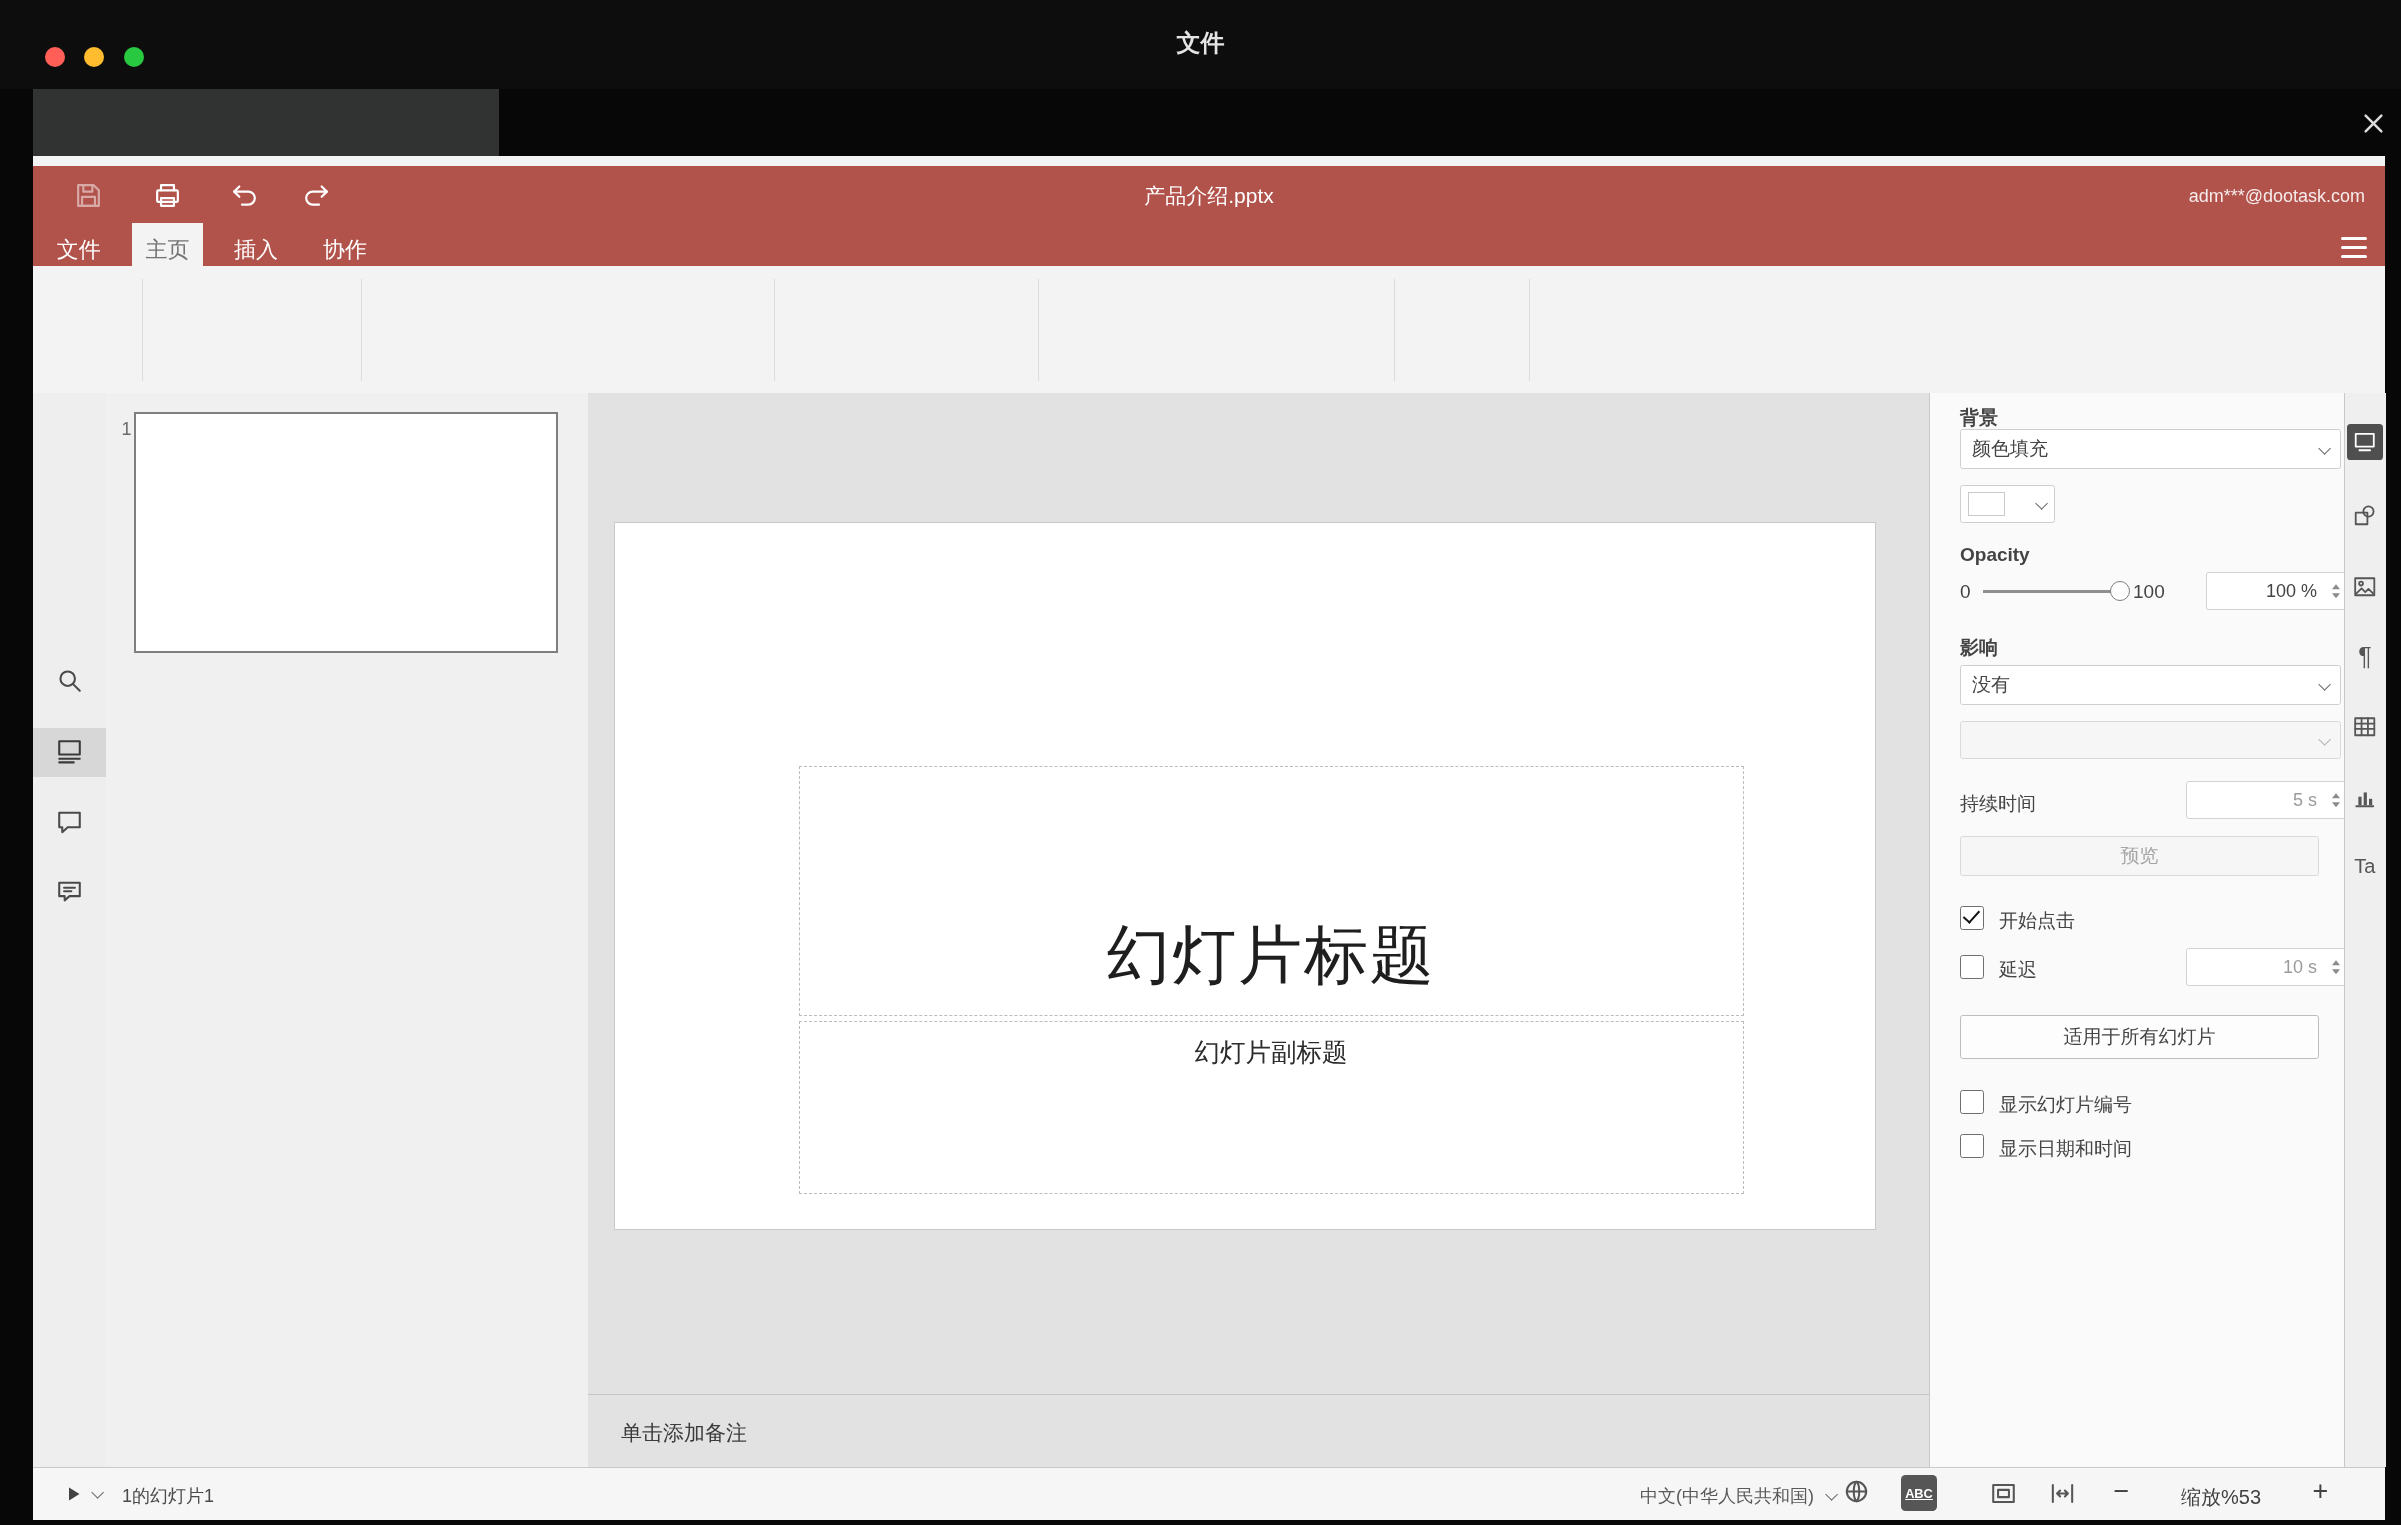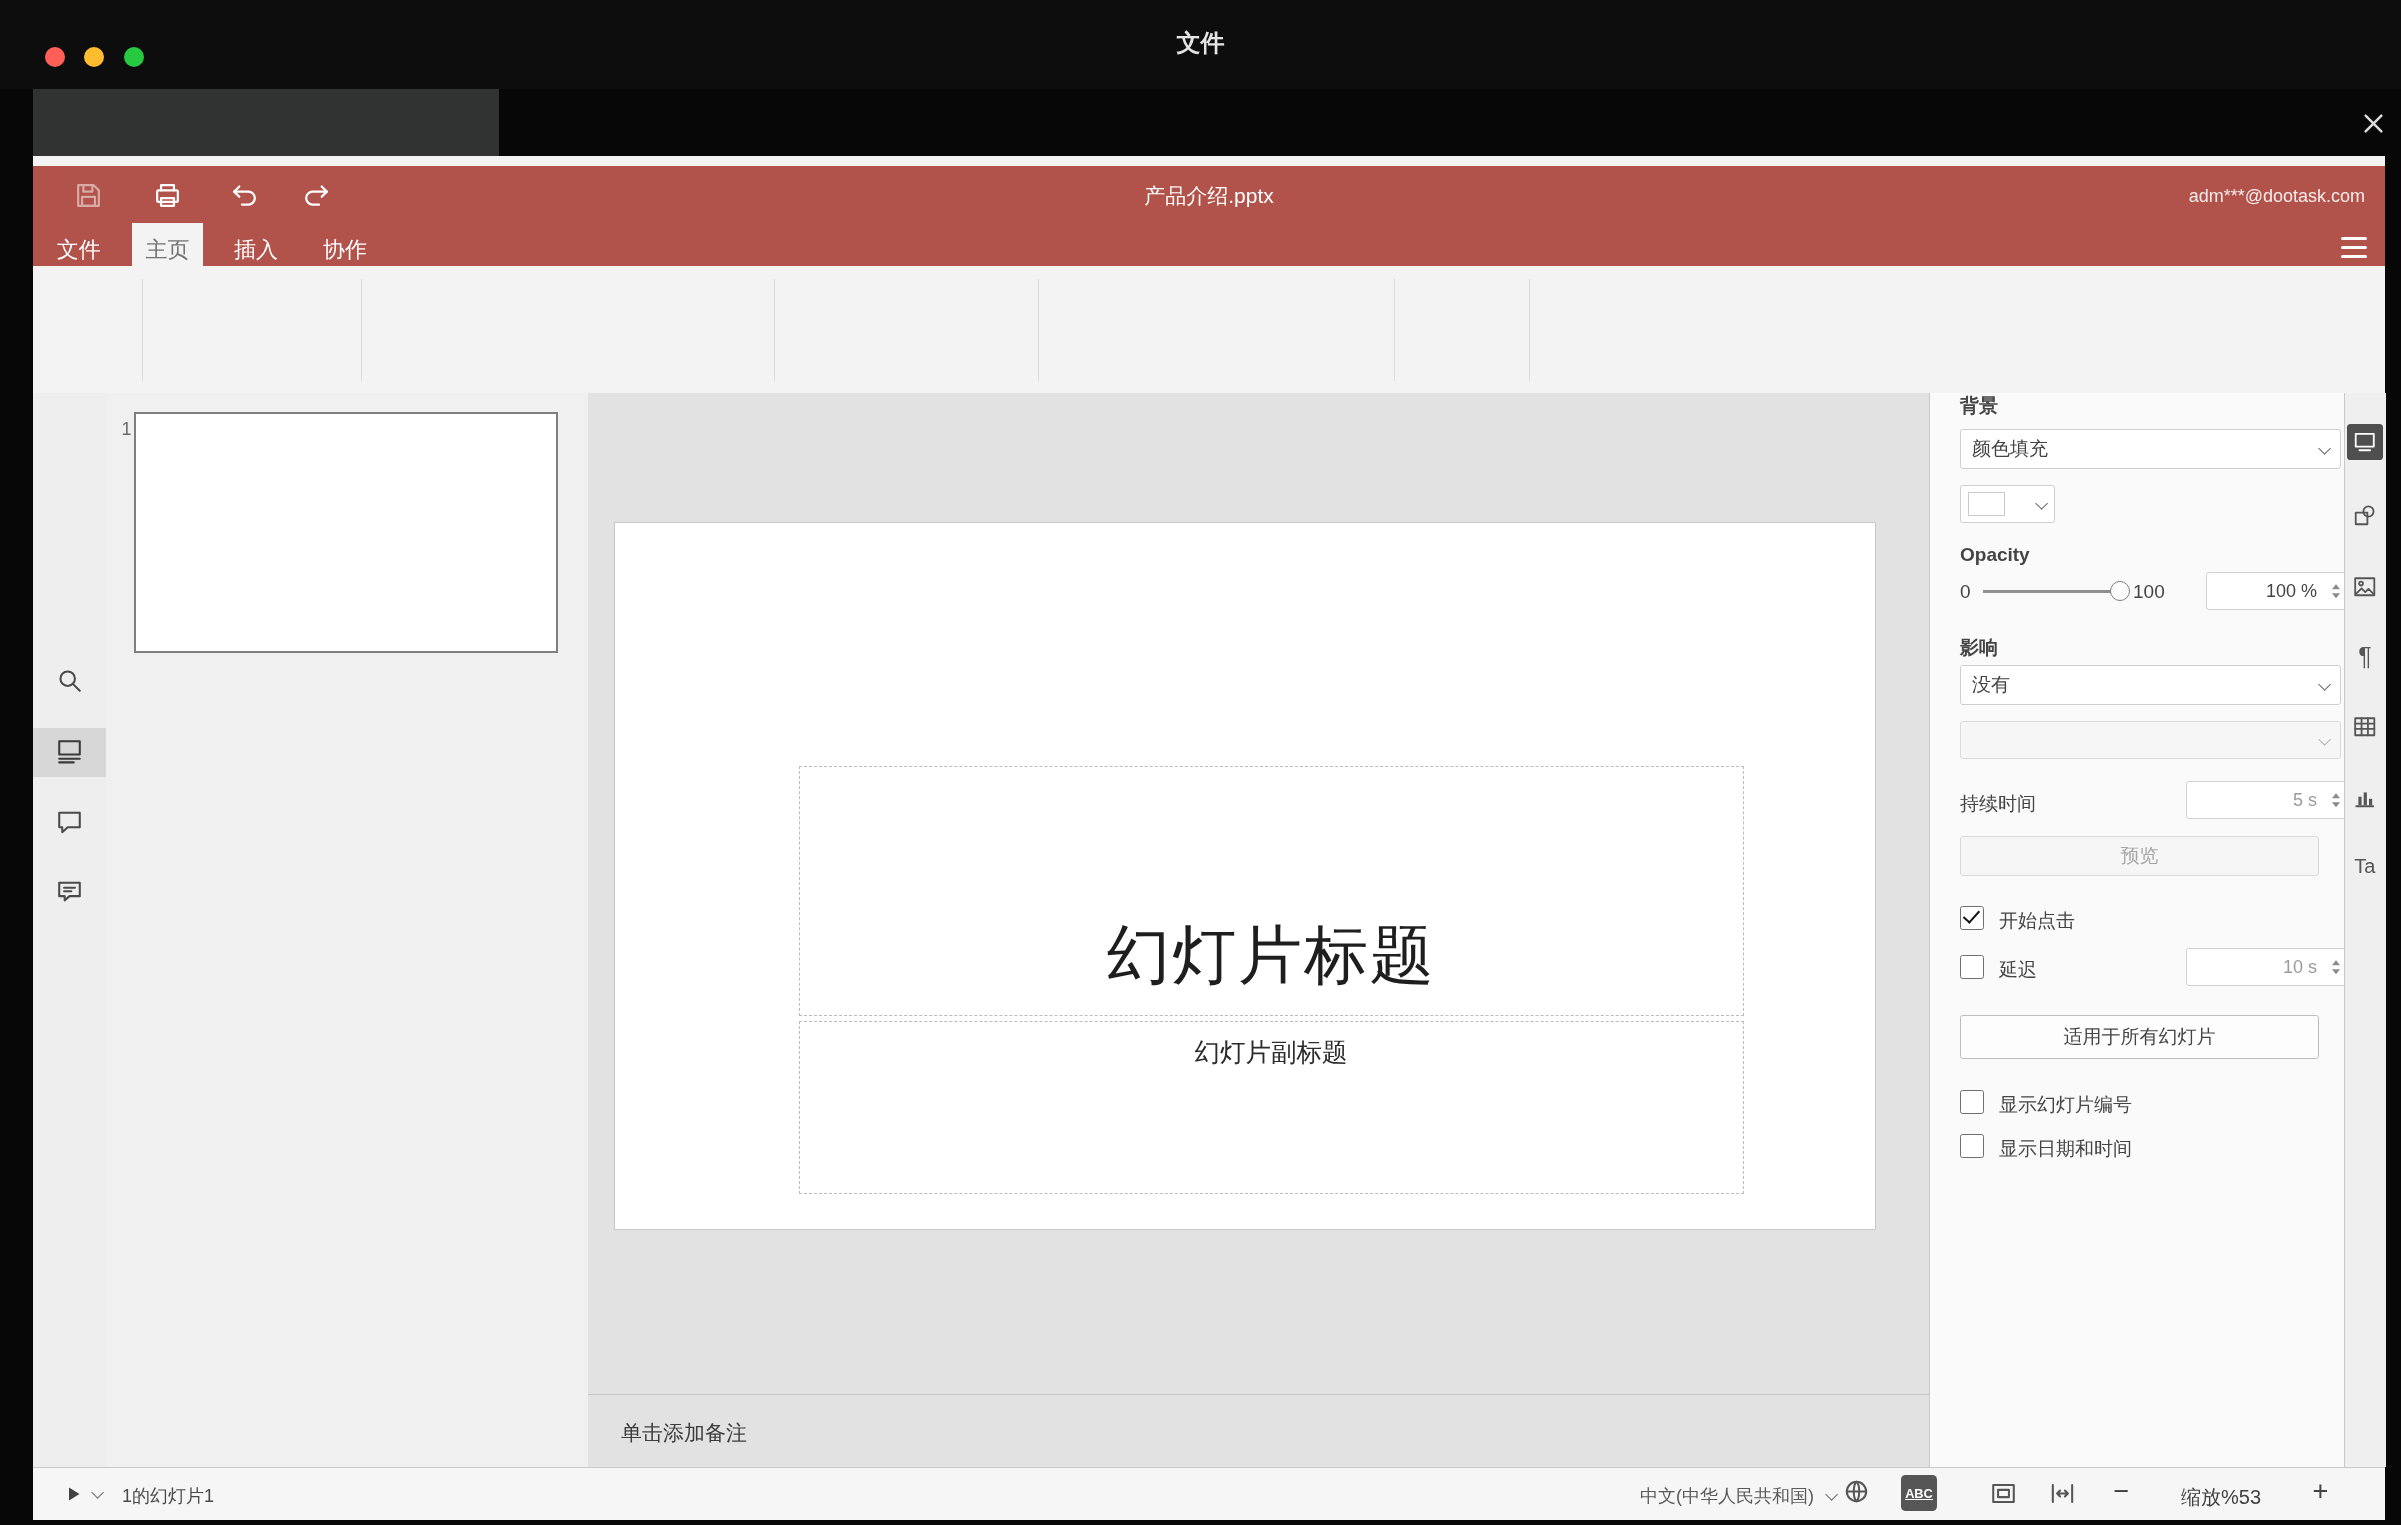--- a/index.html
+++ b/index.html
@@ -438,21 +438,21 @@
       <div class="ph" style="left:184px;top:243px;width:945px;height:250px;align-items:flex-end;padding-bottom:16.4px;box-sizing:border-box">
         <span style="font-size:64px;color:#1e1e1e;letter-spacing:1.8px">幻灯片标题</span>
       </div>
       <div class="ph" style="left:184px;top:498px;width:945px;height:173px;align-items:flex-start;padding-top:12.8px;box-sizing:border-box">
         <span style="font-size:25.5px;color:#2b2b2b">幻灯片副标题</span>
       </div>
     </div>
   </div>
 
   <div class="p rpanel">
-    <div class="pl b" style="left:30px;top:0">背景</div>
+    <div class="pl b" style="left:30px;top:12px">背景</div>
     <div class="sel" style="left:30px;top:36px;width:357px;height:38px">
       <span>颜色填充</span>
         <span class="chev"></span>
     </div>
     <div class="sel" style="left:30px;top:92px;width:78px;height:36px;padding:0 7.3px">
       <span style="width:35px;height:22px;background:#fff;border:0.9px solid #c9c9c9"></span>
       <span class="chev"></span>
     </div>
 
     <div class="pl b" style="left:30px;top:151px">Opacity</div>

